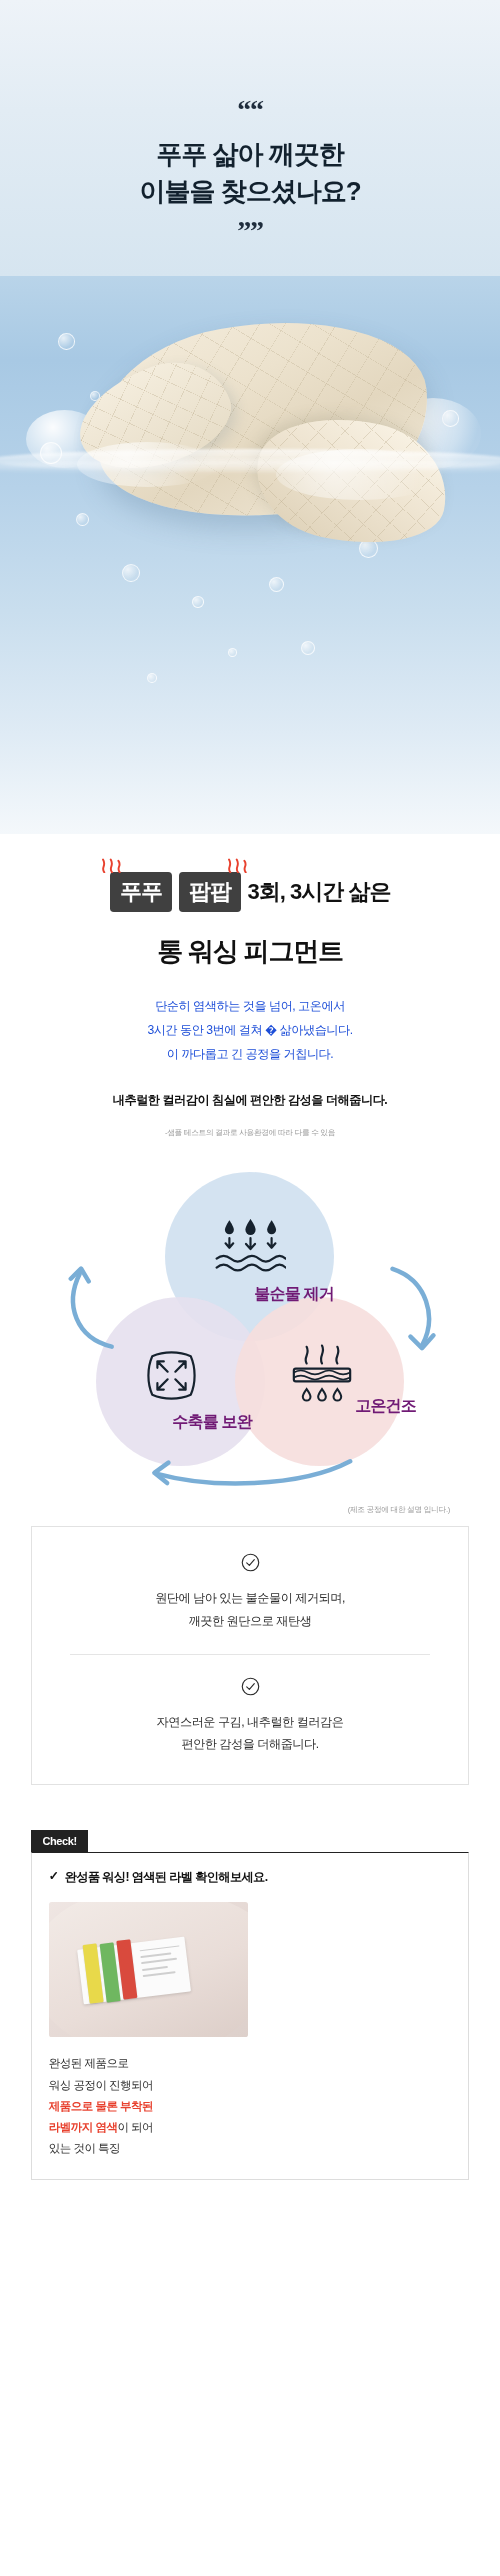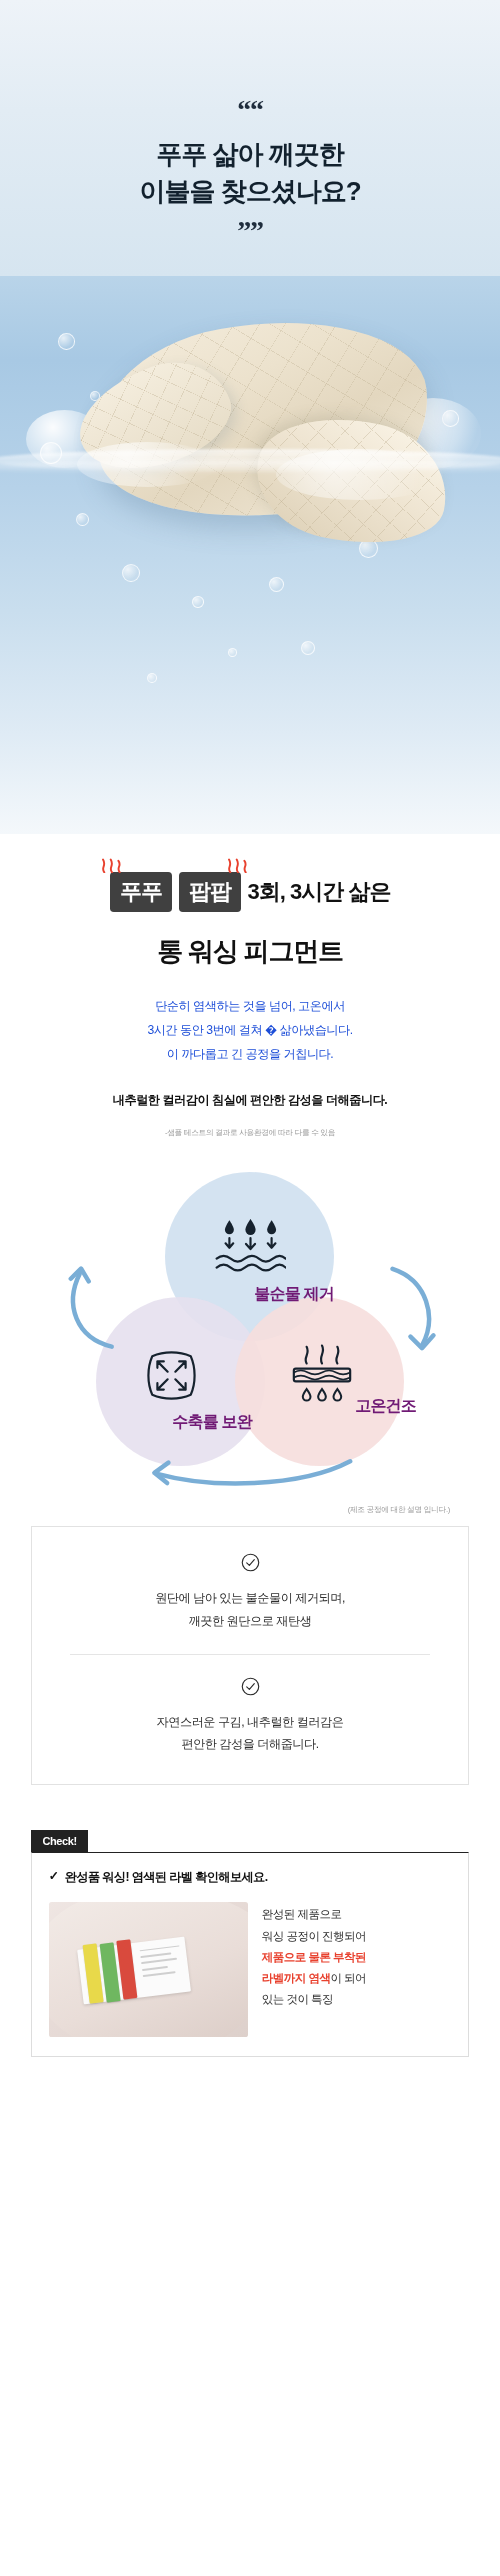--- a/index.html
+++ b/index.html
@@ -178,21 +178,21 @@
   .check-sec { margin: 45px 31px 0; }
   .check-tag {
     display:inline-block; background:#222; color:#fff; font-size:11px; font-weight:700;
     padding:5.1px 11.5px; letter-spacing:-0.4px;
   }
   .check-panel {
     border:0.6px solid #ddd; border-top:1.3px solid #222; padding: 16.7px 16.7px 19px; margin-top:-0.6px;
   }
   .check-head { font-size:12.2px; font-weight:800; color:#111; letter-spacing:-0.6px; display:flex; gap:6.4px; align-items:flex-start; }
   .check-mark { color:#111; font-size:12.2px; font-weight:800; }
-  .check-body { display:flex; gap:14px; margin-top:15.4px; align-items:flex-start; }
+  .check-body { display:flex; gap:14px; margin-top:15.4px; align-items:flex-start;flex-direction:column; }
   .photo {
     width: 199px; height: 135px; border-radius:2.6px; position:relative; overflow:hidden; flex:0 0 auto;
     background: linear-gradient(145deg,#efe6e3 0%, #e8dcd8 40%, #ddd0cb 100%);
   }
   .photo-cloth {
     position:absolute; left:-19px; top:-13px; width:244px; height:167px;
     background: linear-gradient(160deg,#f3ece8 0%, #e9ddd8 55%, #d9cac4 100%);
     border-radius: 40% 55% 45% 50% / 45% 40% 60% 55%;
     transform: rotate(-4deg);
   }

